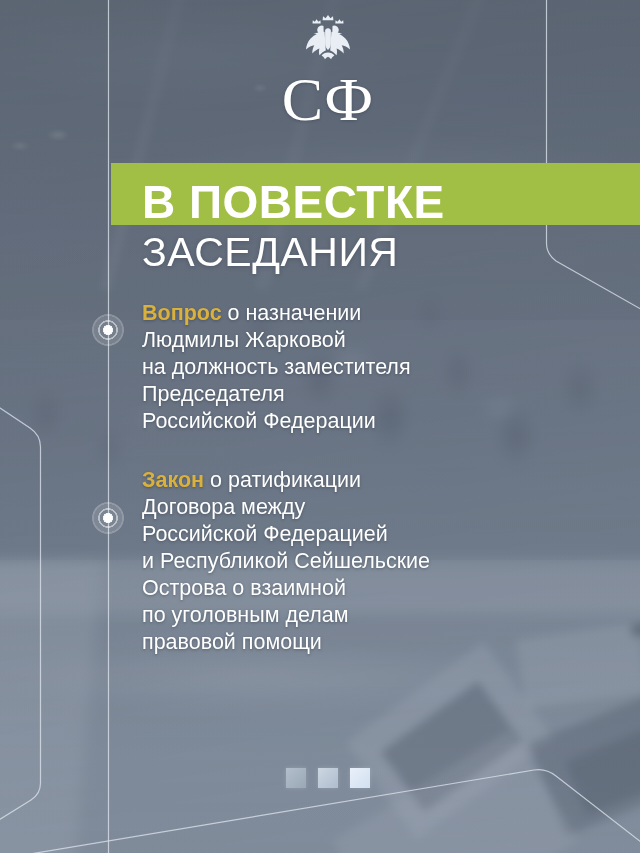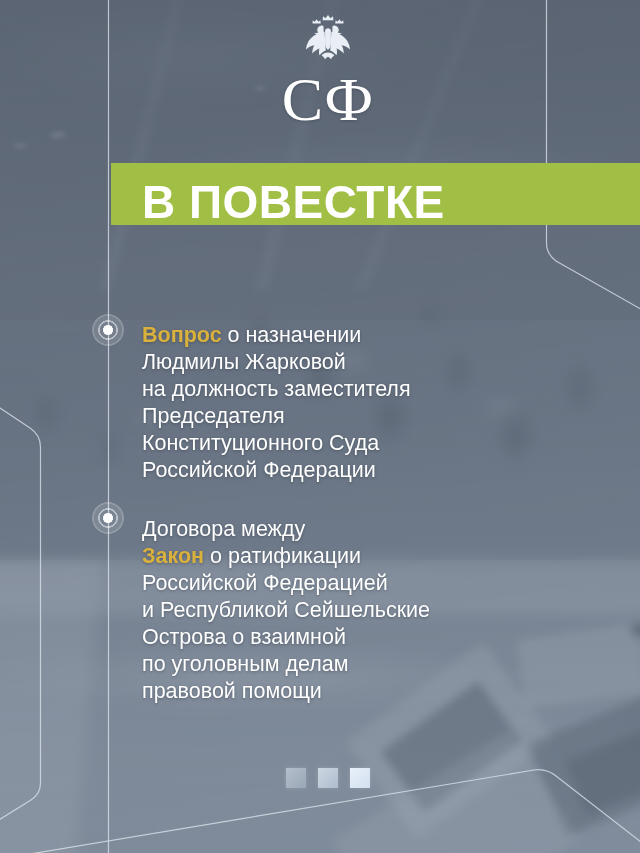--- a/index.html
+++ b/index.html
@@ -199,21 +199,21 @@
     letter-spacing: 0.5px;
     line-height: 1;
     text-shadow: 0 1px 4px rgba(40,48,60,.32);
     white-space: nowrap;
   }
 
   
   .agenda {
     position: absolute;
     left: 142px;
-    top: 322px;
+    top: 300px;
     width: 430px;
   }
   .agenda-item {
     position: relative;
     color: #ffffff;
     font-size: 21.5px;
     line-height: 27px;
     text-shadow: 0 1px 3px rgba(40,48,60,.45);
   }
   .agenda-item + .agenda-item { margin-top: 32px; }
@@ -316,35 +316,35 @@
 
         <path d="M28 38.6 c2.6 0 5 1.2 6.4 3 -1.4 .9-2.6 2.1-3.3 3.6 -.9-1.1-1.9-1.9-3.1-2.4 -1.2 .5-2.2 1.3-3.1 2.4 -.7-1.5-1.9-2.7-3.3-3.6 1.4-1.8 3.8-3 6.4-3z"></path>
       </g>
     </svg>
     <div class="mark">СФ</div>
   </div>
 
   <div class="band">
     <div class="band-text">В ПОВЕСТКЕ</div>
   </div>
+  <div class="subtitle">ЗАСЕДАНИЯ</div>
 
   <div class="agenda">
 
     <div class="agenda-item">
       <span class="ln"><span class="kw">Вопрос</span><span> о назначении</span></span>
       <span class="ln strong">Людмилы Жарковой</span>
       <span class="ln">на должность заместителя</span>
       <span class="ln">Председателя</span>
-      <span class="ln">Конституционного Суда</span>
       <span class="ln">Российской Федерации</span>
     </div>
 
     <div class="agenda-item">
+      <span class="ln"><span class="kw">Закон</span><span> о ратификации</span></span>
       <span class="ln">Договора между</span>
-      <span class="ln"><span class="kw">Закон</span><span> о ратификации</span></span>
       <span class="ln">Российской Федерацией</span>
       <span class="ln">и Республикой Сейшельские</span>
       <span class="ln">Острова о взаимной</span>
       <span class="ln">по уголовным делам</span>
       <span class="ln">правовой помощи</span>
     </div>
   </div>
 
   <div class="rail-dot" style="left:108px; top:330px;"></div>
   <div class="rail-dot" style="left:108px; top:518px;"></div>

